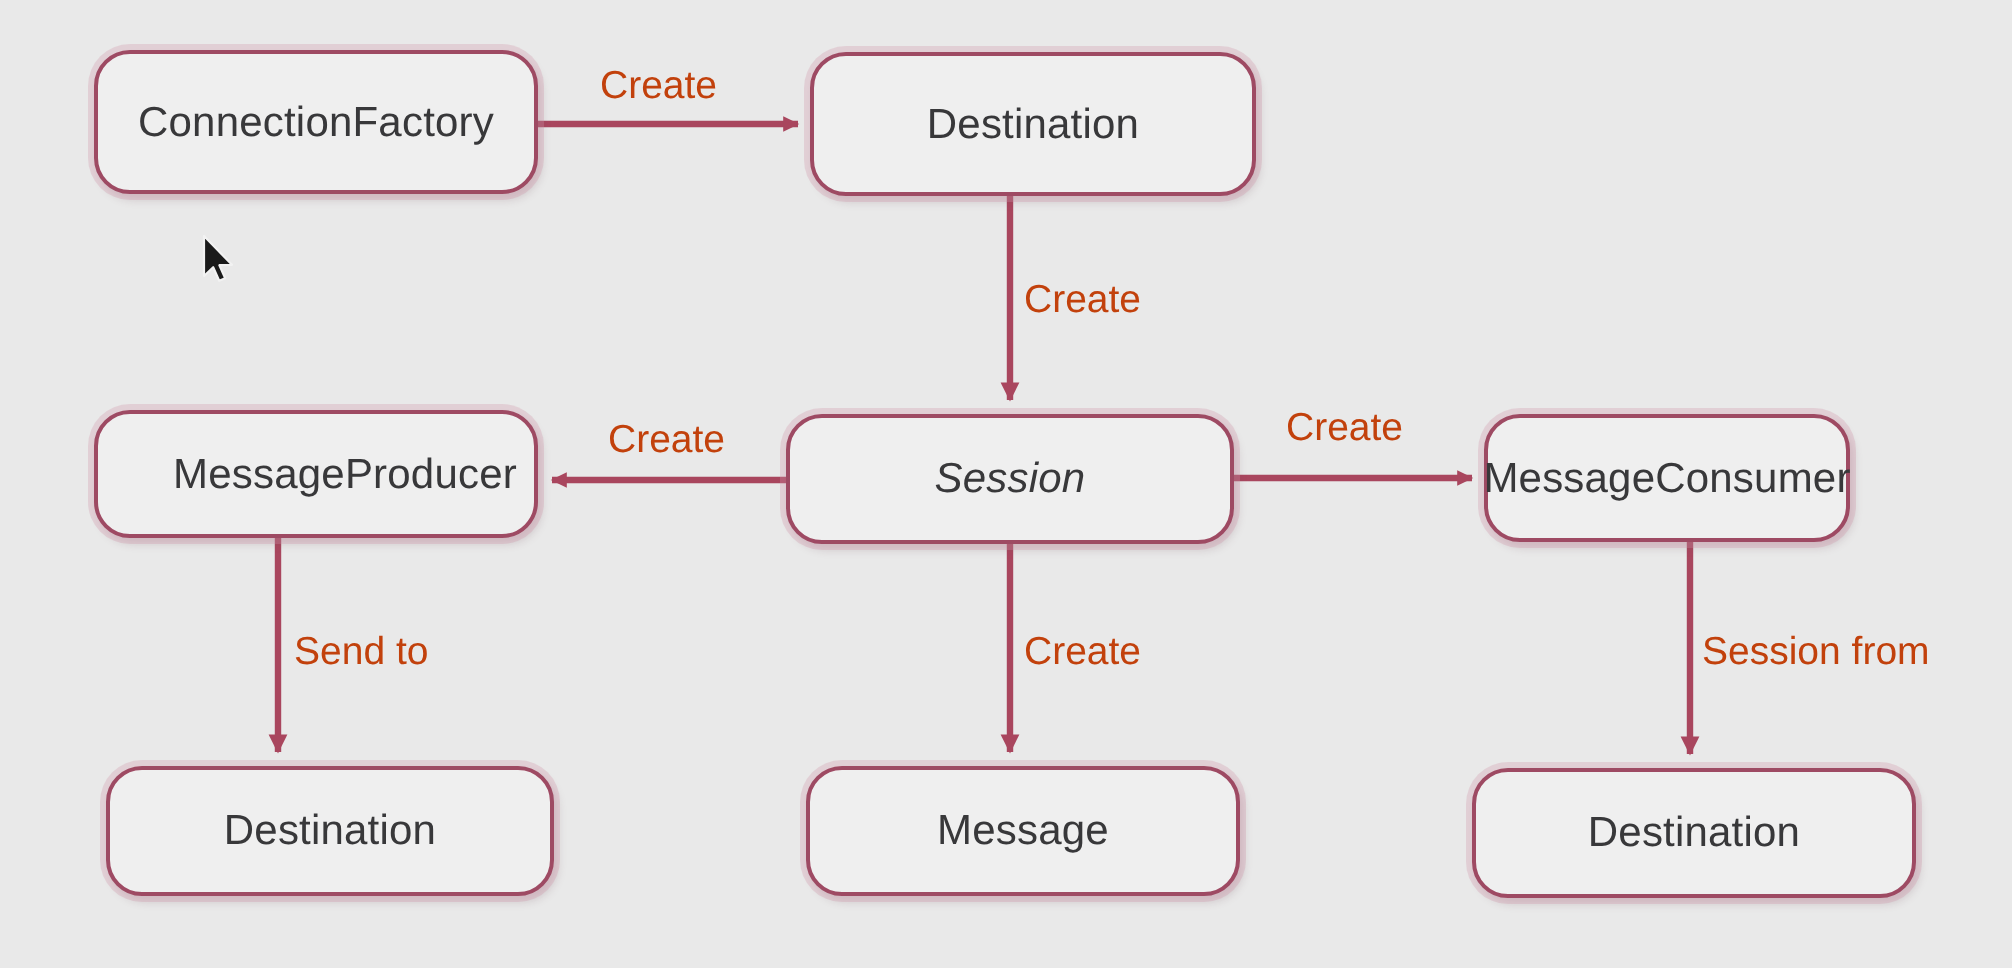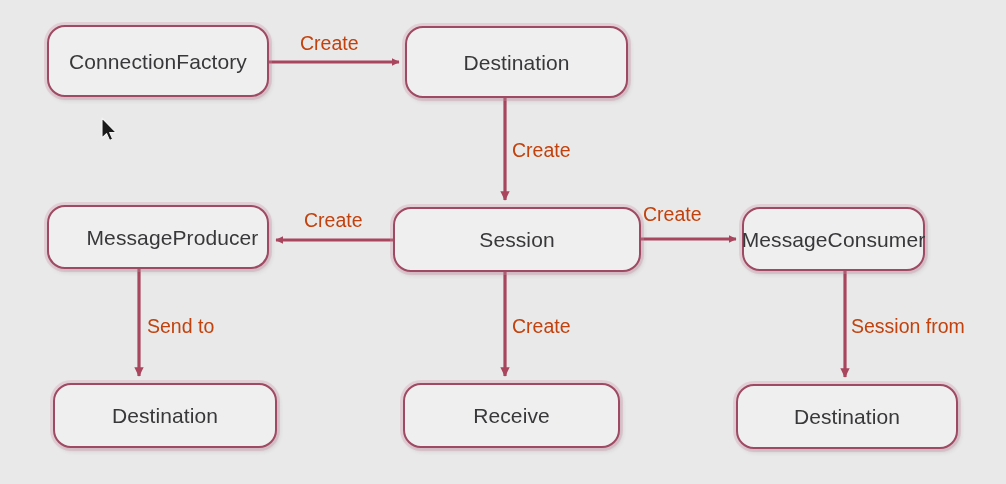--- a/index.html
+++ b/index.html
@@ -99,34 +99,34 @@
   </div>
 
   <div class="node" style="left:405px;top:26px;width:223px;height:72px;">
     <span class="node-label">Destination</span>
   </div>
 
   <div class="node" style="left:47px;top:205px;width:222px;height:64px;padding-left:29px;">
     <span class="node-label">MessageProducer</span>
   </div>
 
-  <div class="node" style="left:393px;top:207px;width:248px;height:65px;">
+  <div class="node" style="left:393px;top:207px;width:224px;height:65px;font-style:italic;">
     <span class="node-label">Session</span>
   </div>
 
   <div class="node" style="left:742px;top:207px;width:183px;height:64px;">
     <span class="node-label">MessageConsumer</span>
   </div>
 
   <div class="node" style="left:53px;top:383px;width:224px;height:65px;">
     <span class="node-label">Destination</span>
   </div>
 
   <div class="node" style="left:403px;top:383px;width:217px;height:65px;">
-    <span class="node-label">Receive</span>
+    <span class="node-label">Message</span>
   </div>
 
   <div class="node" style="left:736px;top:384px;width:222px;height:65px;">
     <span class="node-label">Destination</span>
   </div>
 
   <div class="edge-label" style="left:300px;top:34px;">Create</div>
   <div class="edge-label" style="left:512px;top:141px;">Create</div>
   <div class="edge-label" style="left:304px;top:211px;">Create</div>
   <div class="edge-label" style="left:643px;top:205px;">Create</div>

